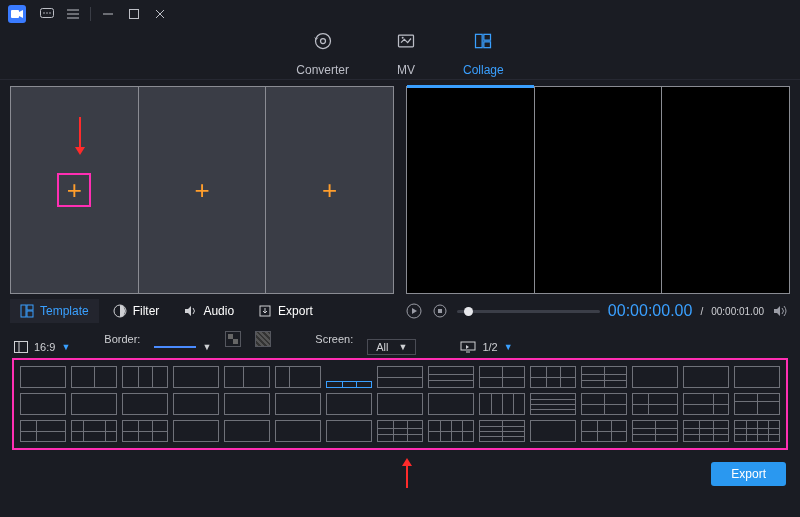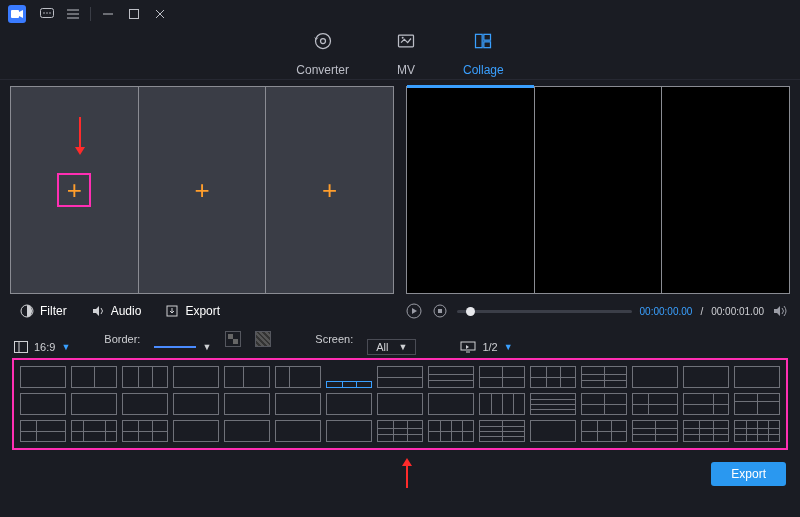--- a/index.html
+++ b/index.html
@@ -36,21 +36,21 @@
   .tabbar { display: flex; align-items: center; height: 26px; padding: 0 10px; gap: 4px; }
   .btab { display: flex; align-items: center; gap: 6px; padding: 0 10px; height: 24px; color: #ffffff; cursor: pointer; }
   .btab.active { color: #3aa0ff; background: #23252e; }
   .smicon { width: 14px; height: 14px; }
 
   
   .playbar { display: flex; align-items: center; height: 26px; gap: 8px; padding-right: 10px; }
   .pbtn { width: 18px; height: 18px; display: flex; align-items: center; justify-content: center; color: #9a9ca5; cursor: pointer; }
   .track { flex: 1; height: 3px; background: #3b3e48; position: relative; border-radius: 2px; }
   .thumb { position: absolute; left: 5%; top: -3px; width: 9px; height: 9px; border-radius: 50%; background: #e7e8ec; }
-  .time1 { color: #3aa0ff; font-size: 10px; }
+  .time1 { color: #3aa0ff; font-size: 16px; }
   .time2 { color: #cfd0d4; font-size: 10px; }
 
   .row2 { display: flex; height: 26px; }
   .row2 .left2 { width: 405px; display: flex; }
   .row2 .right2 { flex: 1; display: flex; }
 
   
   .optbar { height: 30px; display: flex; align-items: center; padding: 0 14px; gap: 14px; font-size: 11px; color: #cfd0d4; }
   .sel { display: flex; align-items: center; gap: 6px; cursor: pointer; margin-top: 15px; }
   .caret { color: #3aa0ff; font-size: 9px; }
@@ -165,20 +165,28 @@
   <div class="panel right" style="position:relative">
     <div class="rbar"></div>
     <div class="pr"></div>
     <div class="pr"></div>
     <div class="pr"></div>
   </div>
 </div>
 
 <div class="row2">
   <div class="left2 tabbar">
+    <div class="btab active">
+      <svg class="smicon" viewBox="0 0 14 14">
+          <rect x="1" y="1" width="5" height="12" fill="none" stroke="#3aa0ff"></rect>
+          <rect x="7" y="1" width="6" height="5" fill="none" stroke="#3aa0ff"></rect>
+          <rect x="7" y="7" width="6" height="6" fill="none" stroke="#3aa0ff"></rect>
+        </svg>
+      <span>Template</span>
+    </div>
     <div class="btab">
       <svg class="smicon" viewBox="0 0 14 14">
           <path d="M7 1 C10 1 12 4 12 7 C12 10 10 13 7 13 C7 9 7 5 7 1 Z" fill="#cfd0d4"></path>
           <circle cx="7" cy="7" r="6" fill="none" stroke="#cfd0d4"></circle>
         </svg>
       <span>Filter</span>
     </div>
     <div class="btab">
       <svg class="smicon" viewBox="0 0 14 14">
           <path d="M2 5 L5 5 L8 2 L8 12 L5 9 L2 9 Z" fill="#cfd0d4"></path>

